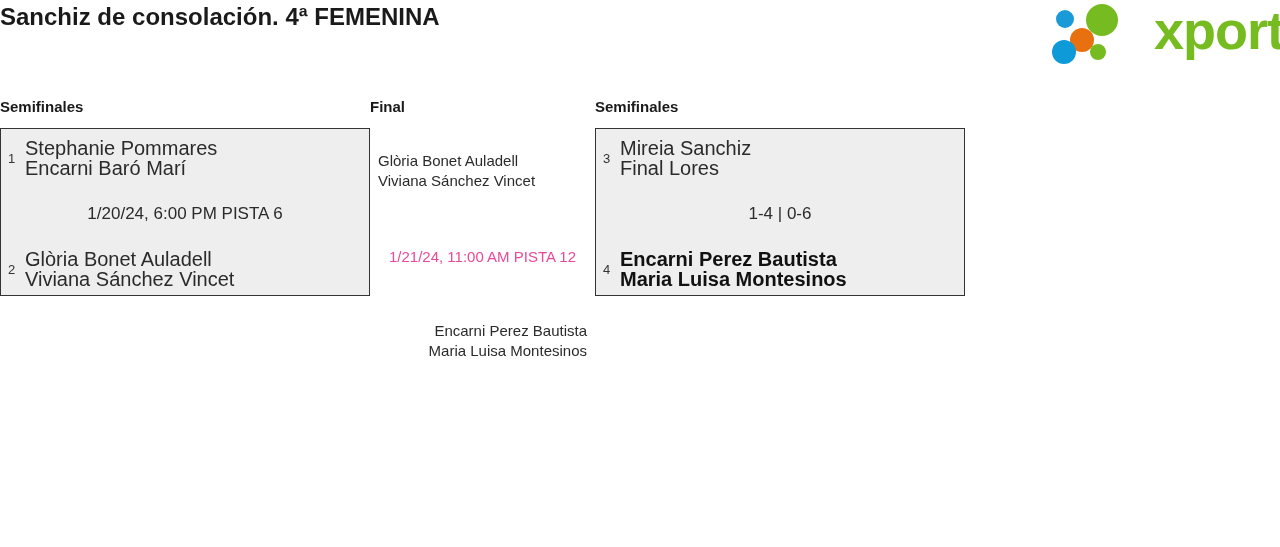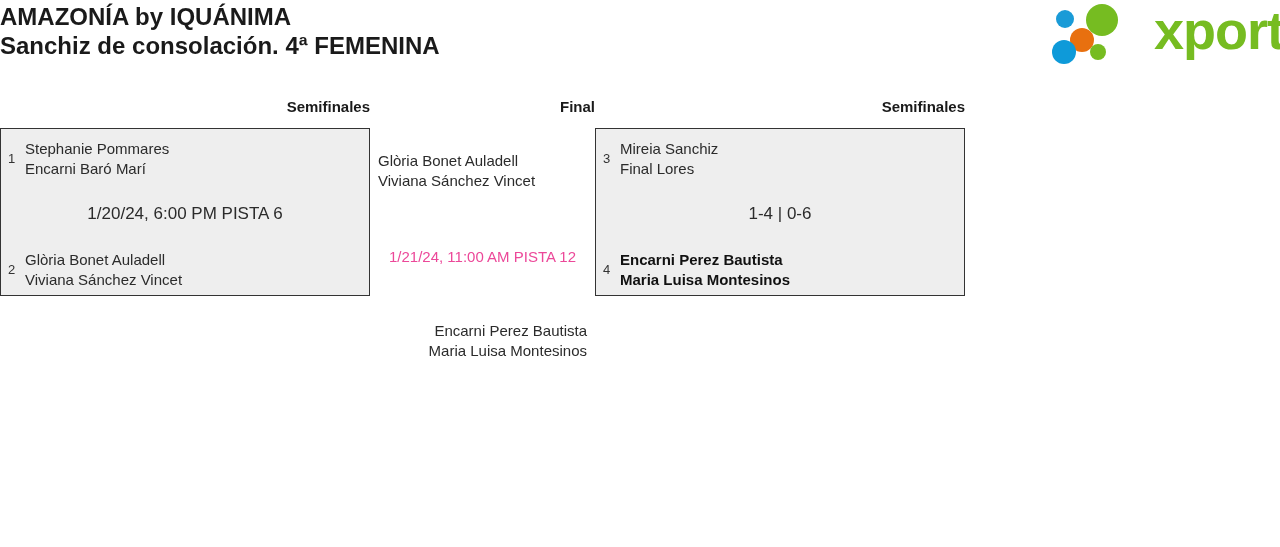--- a/index.html
+++ b/index.html
@@ -72,21 +72,21 @@
     line-height: 62px;
     margin-left: 36px;
   }
 
   
   .round-header {
     position: absolute;
     font-size: 15px;
     font-weight: bold;
     color: #1a1a1a;
-    text-align: right;
+    text-align: left;
     white-space: nowrap;
   }
   #round-header-left   { left: 0px;   top: 98px; width: 370px; }
   #round-header-final  { left: 370px; top: 98px; width: 225px; }
   #round-header-right  { left: 595px; top: 98px; width: 370px; }
 
   
   .match-box {
     position: absolute;
     background: #eeeeee;
@@ -108,21 +108,21 @@
 
   .seed {
     width: 17px;
     flex: 0 0 17px;
     font-size: 13px;
     line-height: 15px;
     color: #333333;
     text-align: left;
   }
   .team-names {
-    font-size: 15px;
+    font-size: 20px;
     line-height: 19.5px;
     color: #2b2b2b;
     white-space: nowrap;
   }
   .team-names.winner {
     font-weight: bold;
     color: #111111;
   }
 
   .match-info {
@@ -174,21 +174,20 @@
     color: #ec4899;
     white-space: nowrap;
   }
 </style>
 </head>
 <body>
 
 <div id="header">
 
   <div id="title-block">
-    <div class="title-line">AMAZONÍA by IQUÁNIMA</div>
     <div class="title-line">Sanchiz de consolación. 4ª FEMENINA</div>
   </div>
 
   <div id="logo">
     <div id="logo-dots">
       <span class="dot" id="dot-blue-small"></span>
       <span class="dot" id="dot-orange"></span>
       <span class="dot" id="dot-green-large"></span>
       <span class="dot" id="dot-blue-large"></span>
       <span class="dot" id="dot-green-small"></span>

